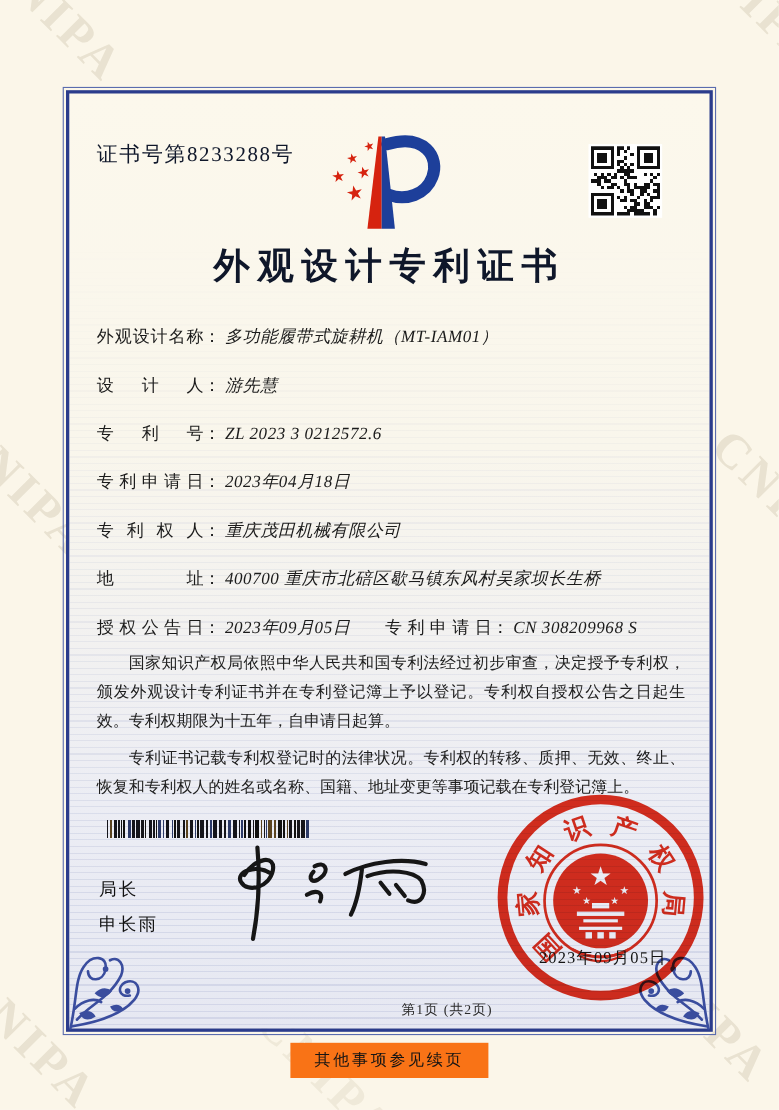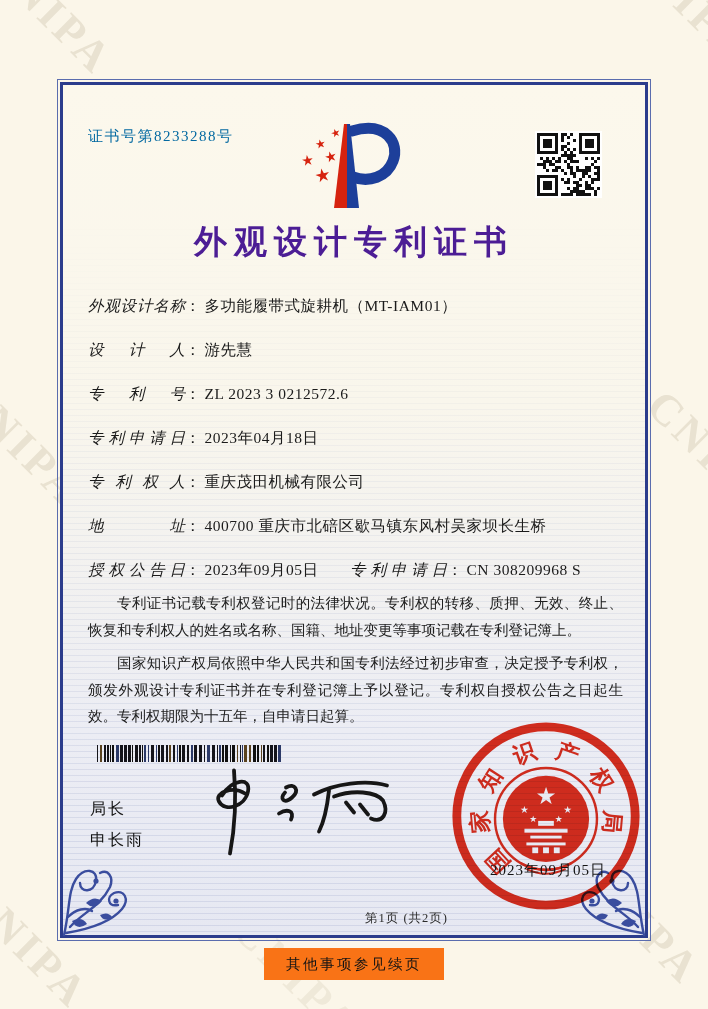--- a/index.html
+++ b/index.html
@@ -48,42 +48,41 @@
     background:repeating-linear-gradient(180deg,rgba(108,123,178,0.16) 0px,rgba(108,123,178,0.16) 1px,transparent 1px,transparent 6px);
     -webkit-mask-image:linear-gradient(180deg,transparent 0%,transparent 16%,rgba(0,0,0,0.45) 48%,#000 88%);
     mask-image:linear-gradient(180deg,transparent 0%,transparent 16%,rgba(0,0,0,0.45) 48%,#000 88%);
     pointer-events:none;
   }
 
   .abs{position:absolute;z-index:3;}
 
   .cert-number{
     left:88px;top:127px;
-    font-size:15px;letter-spacing:1.5px;color:#0369a1;
+    font-size:19px;letter-spacing:1.5px;color:#0f172a;
   }
 
   .logo{left:292px;top:116px;width:114px;height:100px;}
   .qr{left:535px;top:131px;width:67px;height:67px;background:#fff;padding:2px;box-sizing:border-box;}
 
   .title{
     left:0;top:220px;width:594px;
     text-align:center;
-    font-size:33px;font-weight:bold;color:#4c1d95;
+    font-size:33px;font-weight:bold;color:#0f172a;
     letter-spacing:7px;
   }
 
   .row{left:88px;width:535px;height:24px;font-size:15.5px;color:#1b1b1b;white-space:nowrap;}
   .flabel{
     display:inline-block;width:97px;
     text-align:justify;text-align-last:justify;
     vertical-align:bottom;
-    font-style:italic;
   }
   .colon{margin-right:4px;}
-  .fvalue{letter-spacing:0.5px;}
+  .fvalue{letter-spacing:0.5px;font-style:italic;}
   .pair2{position:absolute;left:262px;top:0;}
 
   .paras{left:88px;top:590px;width:535px;color:#202020;}
   .paras p{
     margin:0 0 7px 0;
     font-size:14.5px;line-height:26.5px;
     text-indent:2em;text-align:justify;
   }
 
   .barcode{left:97px;top:745px;width:184px;height:17px;}
@@ -392,22 +391,22 @@
     <span class="flabel">地址</span><span class="colon">：</span><span class="fvalue">400700 重庆市北碚区歇马镇东风村吴家坝长生桥</span>
   </div>
   <div class="abs row" style="top:560px">
     <span class="flabel">授权公告日</span><span class="colon">：</span><span class="fvalue">2023年09月05日</span>
     <span class="pair2">
       <span class="flabel">专利申请日</span><span class="colon">：</span><span class="fvalue">CN 308209968 S</span>
     </span>
   </div>
 
   <div class="abs paras">
+    <p>国家知识产权局依照中华人民共和国专利法经过初步审查，决定授予专利权，颁发外观设计专利证书并在专利登记簿上予以登记。专利权自授权公告之日起生效。专利权期限为十五年，自申请日起算。</p>
     <p>专利证书记载专利权登记时的法律状况。专利权的转移、质押、无效、终止、恢复和专利权人的姓名或名称、国籍、地址变更等事项记载在专利登记簿上。</p>
-    <p>国家知识产权局依照中华人民共和国专利法经过初步审查，决定授予专利权，颁发外观设计专利证书并在专利登记簿上予以登记。专利权自授权公告之日起生效。专利权期限为十五年，自申请日起算。</p>
   </div>
 
   <svg class="abs barcode" id="barcode" viewBox="0 0 184 17" preserveAspectRatio="none" shape-rendering="crispEdges">
       <rect x="0" y="0" width="1" height="17" fill="#14141a"></rect>
       <rect x="3" y="0" width="2" height="17" fill="#5a4320"></rect>
       <rect x="7" y="0" width="2" height="17" fill="#14141a"></rect>
       <rect x="10" y="0" width="2" height="17" fill="#14141a"></rect>
       <rect x="13" y="0" width="1" height="17" fill="#101010"></rect>
       <rect x="15" y="0" width="2" height="17" fill="#101010"></rect>
       <rect x="19" y="0" width="3" height="17" fill="#2c3a68"></rect>

